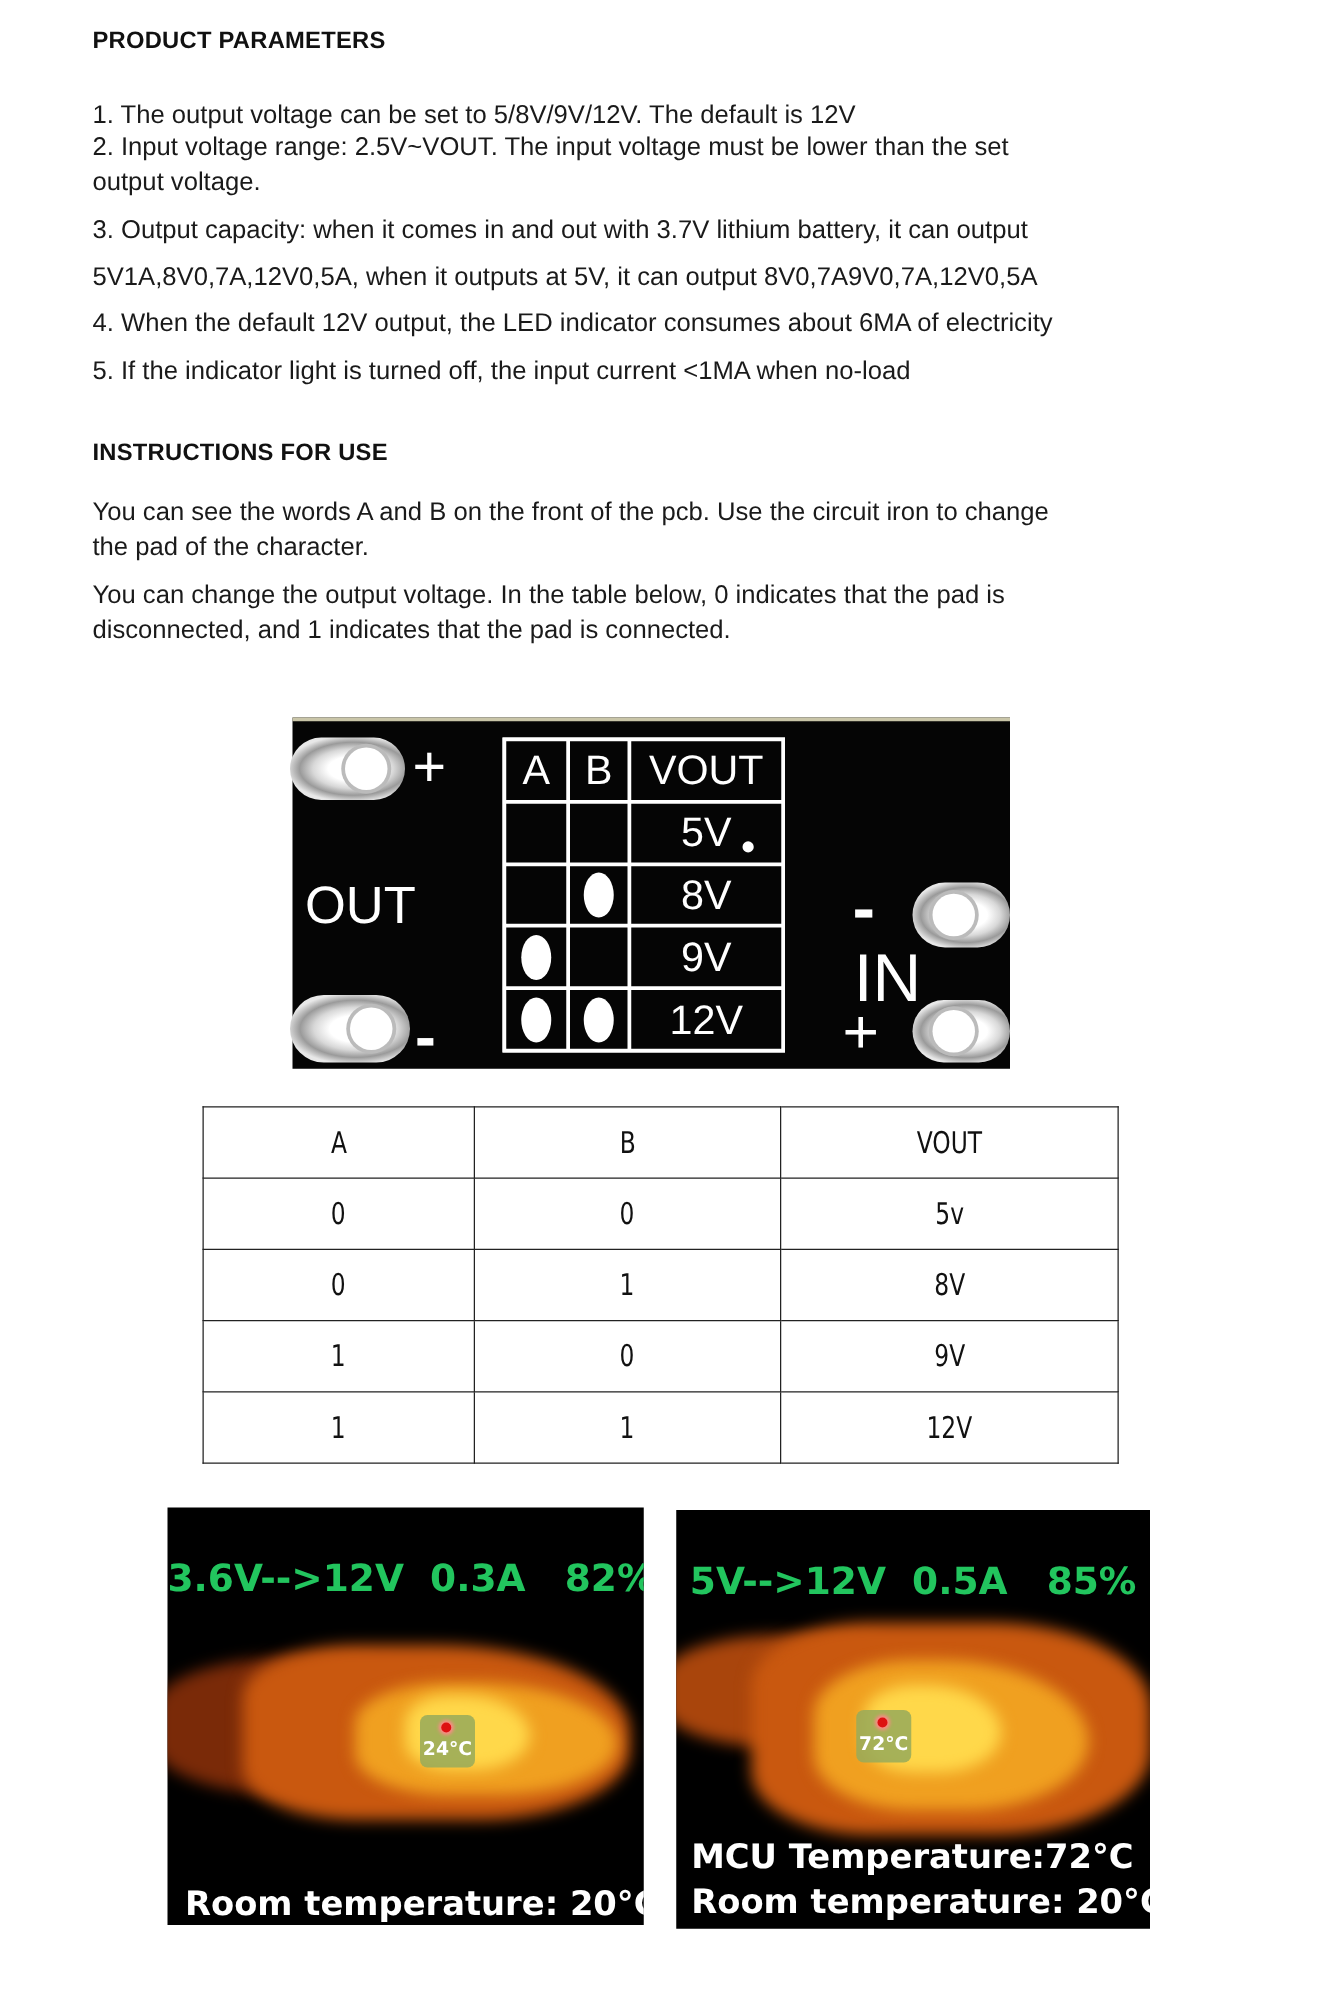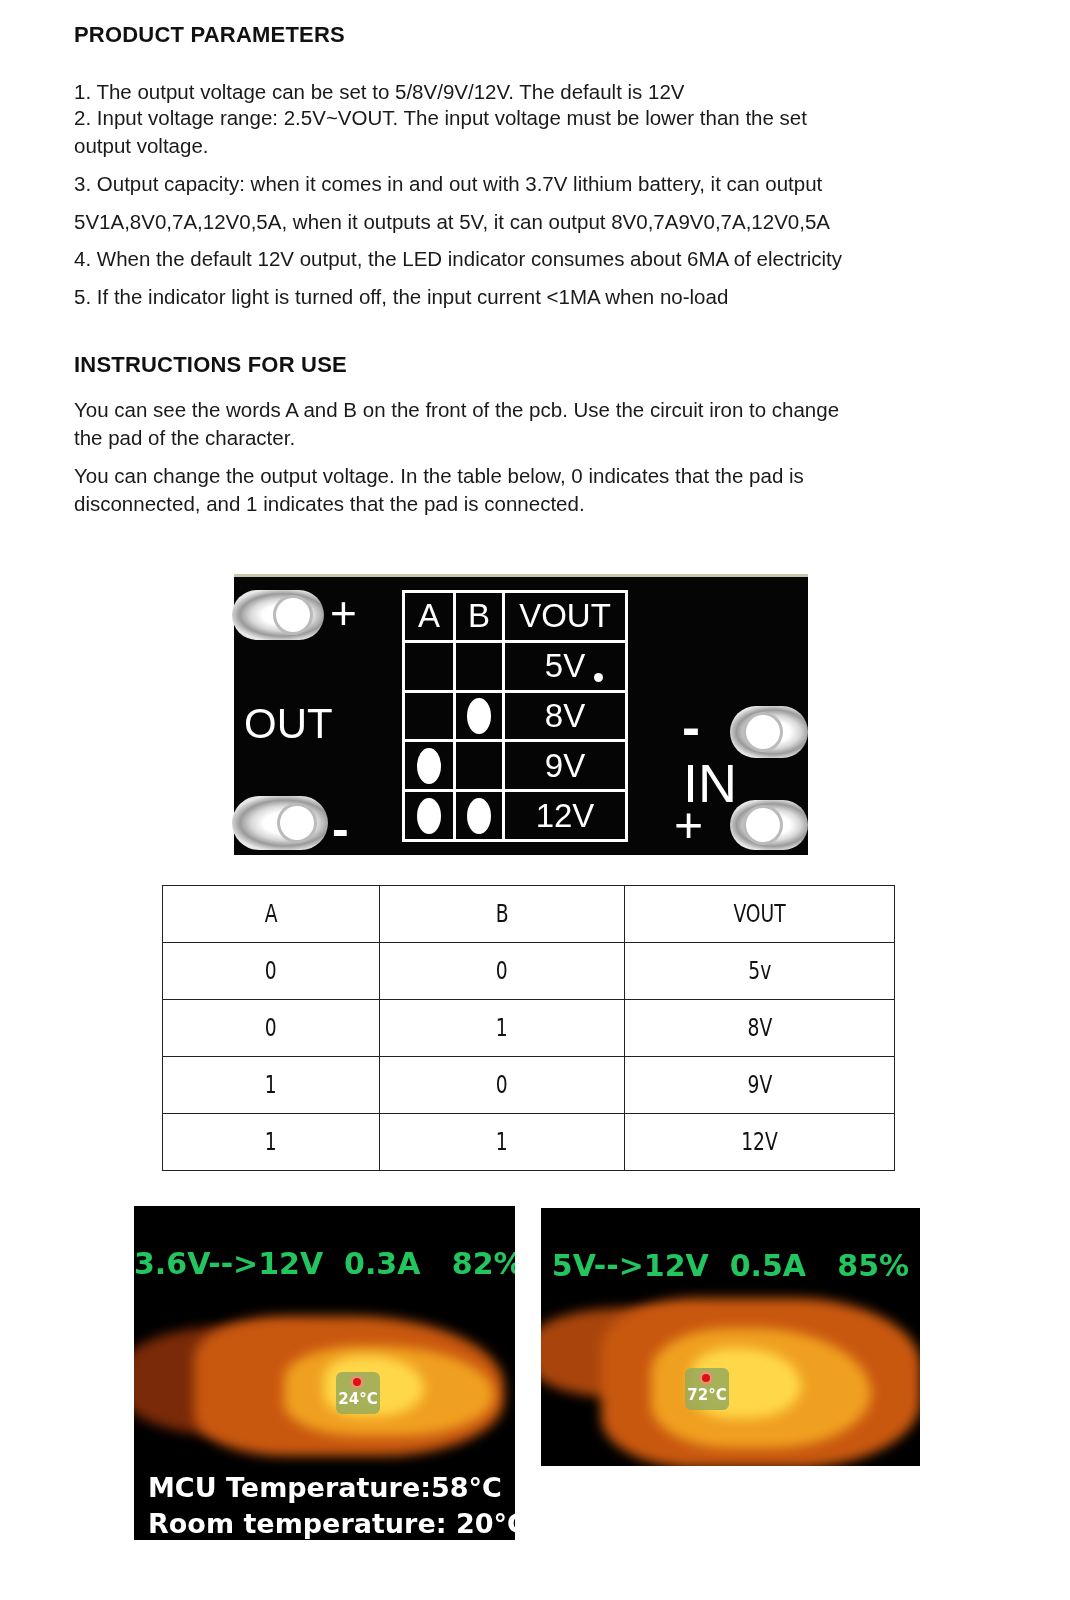--- a/index.html
+++ b/index.html
@@ -1,18 +1,18 @@
 <!DOCTYPE html>
 <html><head>
 <meta charset="utf-8">
 <style>
   html, body { margin: 0; padding: 0; background: #ffffff; }
   body { width: 1070px; height: 1600px; position: relative; overflow: hidden; font-family: "Liberation Sans", sans-serif; color: #111; }
   .abs { position: absolute; }
-  .h1 { font-family: "Liberation Sans", sans-serif; font-weight: bold; font-size: 22px; letter-spacing: 0.2px; color: #111; margin: 0; }
+  .h1 { font-family: "Liberation Sans", sans-serif; font-weight: bold; font-size: 19px; letter-spacing: 0.2px; color: #111; margin: 0; }
   .p { font-family: "Liberation Sans", sans-serif; font-size: 20.5px; line-height: 28px; color: #1a1a1a; margin: 0; }
 
   
   .pcb { left: 234px; top: 574px; width: 574px; height: 278px; background: #050505; border-top: 3px solid #c9c5a8; }
   .pad { position: absolute; background: radial-gradient(ellipse at 55% 50%, #ffffff 28%, #d8d8d8 45%, #9a9a9a 60%, #e8e8e8 75%); border-radius: 36px; }
   .pad .hole { position: absolute; width: 34px; height: 34px; border-radius: 50%; background: #fff; box-shadow: 0 0 0 3px #bbb; }
   .silk { position: absolute; color: #fff; font-family: "Liberation Sans", sans-serif; }
   .pcbgrid { position: absolute; left: 402px; top: 590px; width: 226px; height: 252px; border: 3px solid #fff; box-sizing: border-box; display: grid; grid-template-columns: 48px 46px 1fr; grid-template-rows: repeat(5, 1fr); gap: 3px; background: #fff; }
   .pcbcell { background: #050505; color: #fff; display: flex; align-items: center; justify-content: center; font-size: 33px; position: relative; }
   .dot { width: 24px; height: 36px; border-radius: 50%; background: #fff; }
@@ -141,25 +141,24 @@
 <div class="thermal" style="left:134px; top:1206px; width:381px; height:334px;">
   <div class="heat" style="left:-10px; top:120px; width:300px; height:110px; background:#7a2a08;"></div>
   <div class="heat" style="left:60px; top:110px; width:310px; height:140px; background:#c9580f; border-radius:30% 50% 40% 30%;"></div>
   <div class="heat" style="left:150px; top:140px; width:210px; height:90px; background:#f0a020;"></div>
   <div class="heat" style="left:190px; top:150px; width:100px; height:60px; background:#ffd84a;"></div>
   <div class="title">3.6V--&gt;12V  0.3A   82%</div>
   <div class="marker" style="left:202px; top:166px;">
     <div class="red"></div>
     <div class="lbl">24°C</div>
   </div>
-  <div class="foot" style="top:266px;">MCU Temperature:58°C</div>
   <div class="foot" style="top:302px;">Room temperature: 20°C</div>
 </div>
 
-<div class="thermal" style="left:541px; top:1208px; width:379px; height:258px;">
+<div class="thermal" style="left:541px; top:1208px; width:379px; height:335px;">
   <div class="heat" style="left:-10px; top:100px; width:260px; height:90px; background:#a9450c;"></div>
   <div class="heat" style="left:60px; top:90px; width:320px; height:170px; background:#c9580f; border-radius:30% 40% 40% 30%;"></div>
   <div class="heat" style="left:110px; top:120px; width:220px; height:120px; background:#f0a020;"></div>
   <div class="heat" style="left:150px; top:140px; width:110px; height:70px; background:#ffd84a;"></div>
   <div class="title">5V--&gt;12V  0.5A   85%</div>
   <div class="marker" style="left:144px; top:160px;">
     <div class="red"></div>
     <div class="lbl">72°C</div>
   </div>
   <div class="foot" style="top:262px; left:12px;">MCU Temperature:72°C</div>

